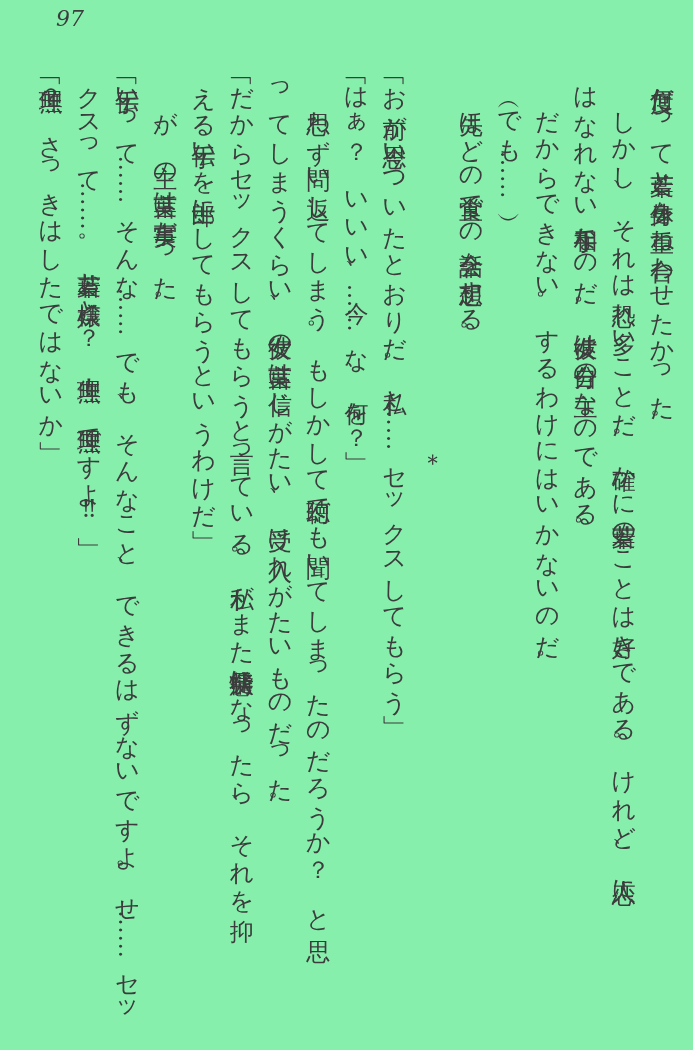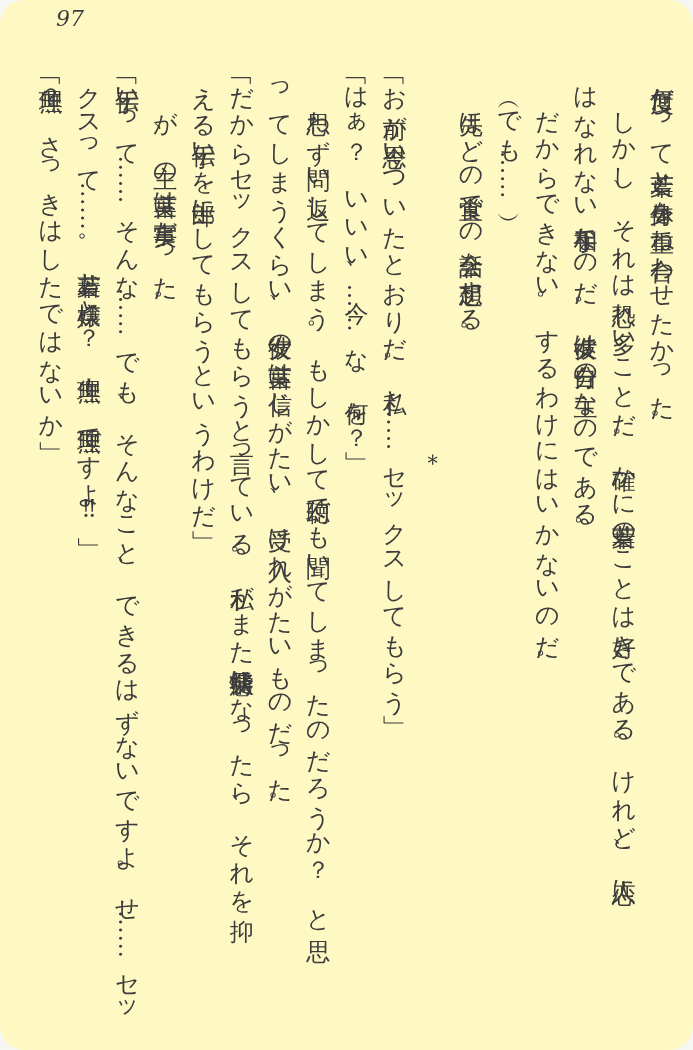--- a/index.html
+++ b/index.html
@@ -9,22 +9,21 @@
   body {
     width: 693px;
     height: 1050px;
     background: #f6f6f4;
     overflow: hidden;
   }
   .page {
     position: relative;
     width: 693px;
     height: 1050px;
-    background: #fef9c3;
-    border-radius: 24px;
+    background: #86efac;
   }
   .pageno {
     position: absolute;
     top: 6px;
     left: 56px;
     font-family: "DejaVu Serif", "Liberation Serif", serif;
     font-style: italic;
     font-size: 22px;
     color: #3c3c3c;
   }

